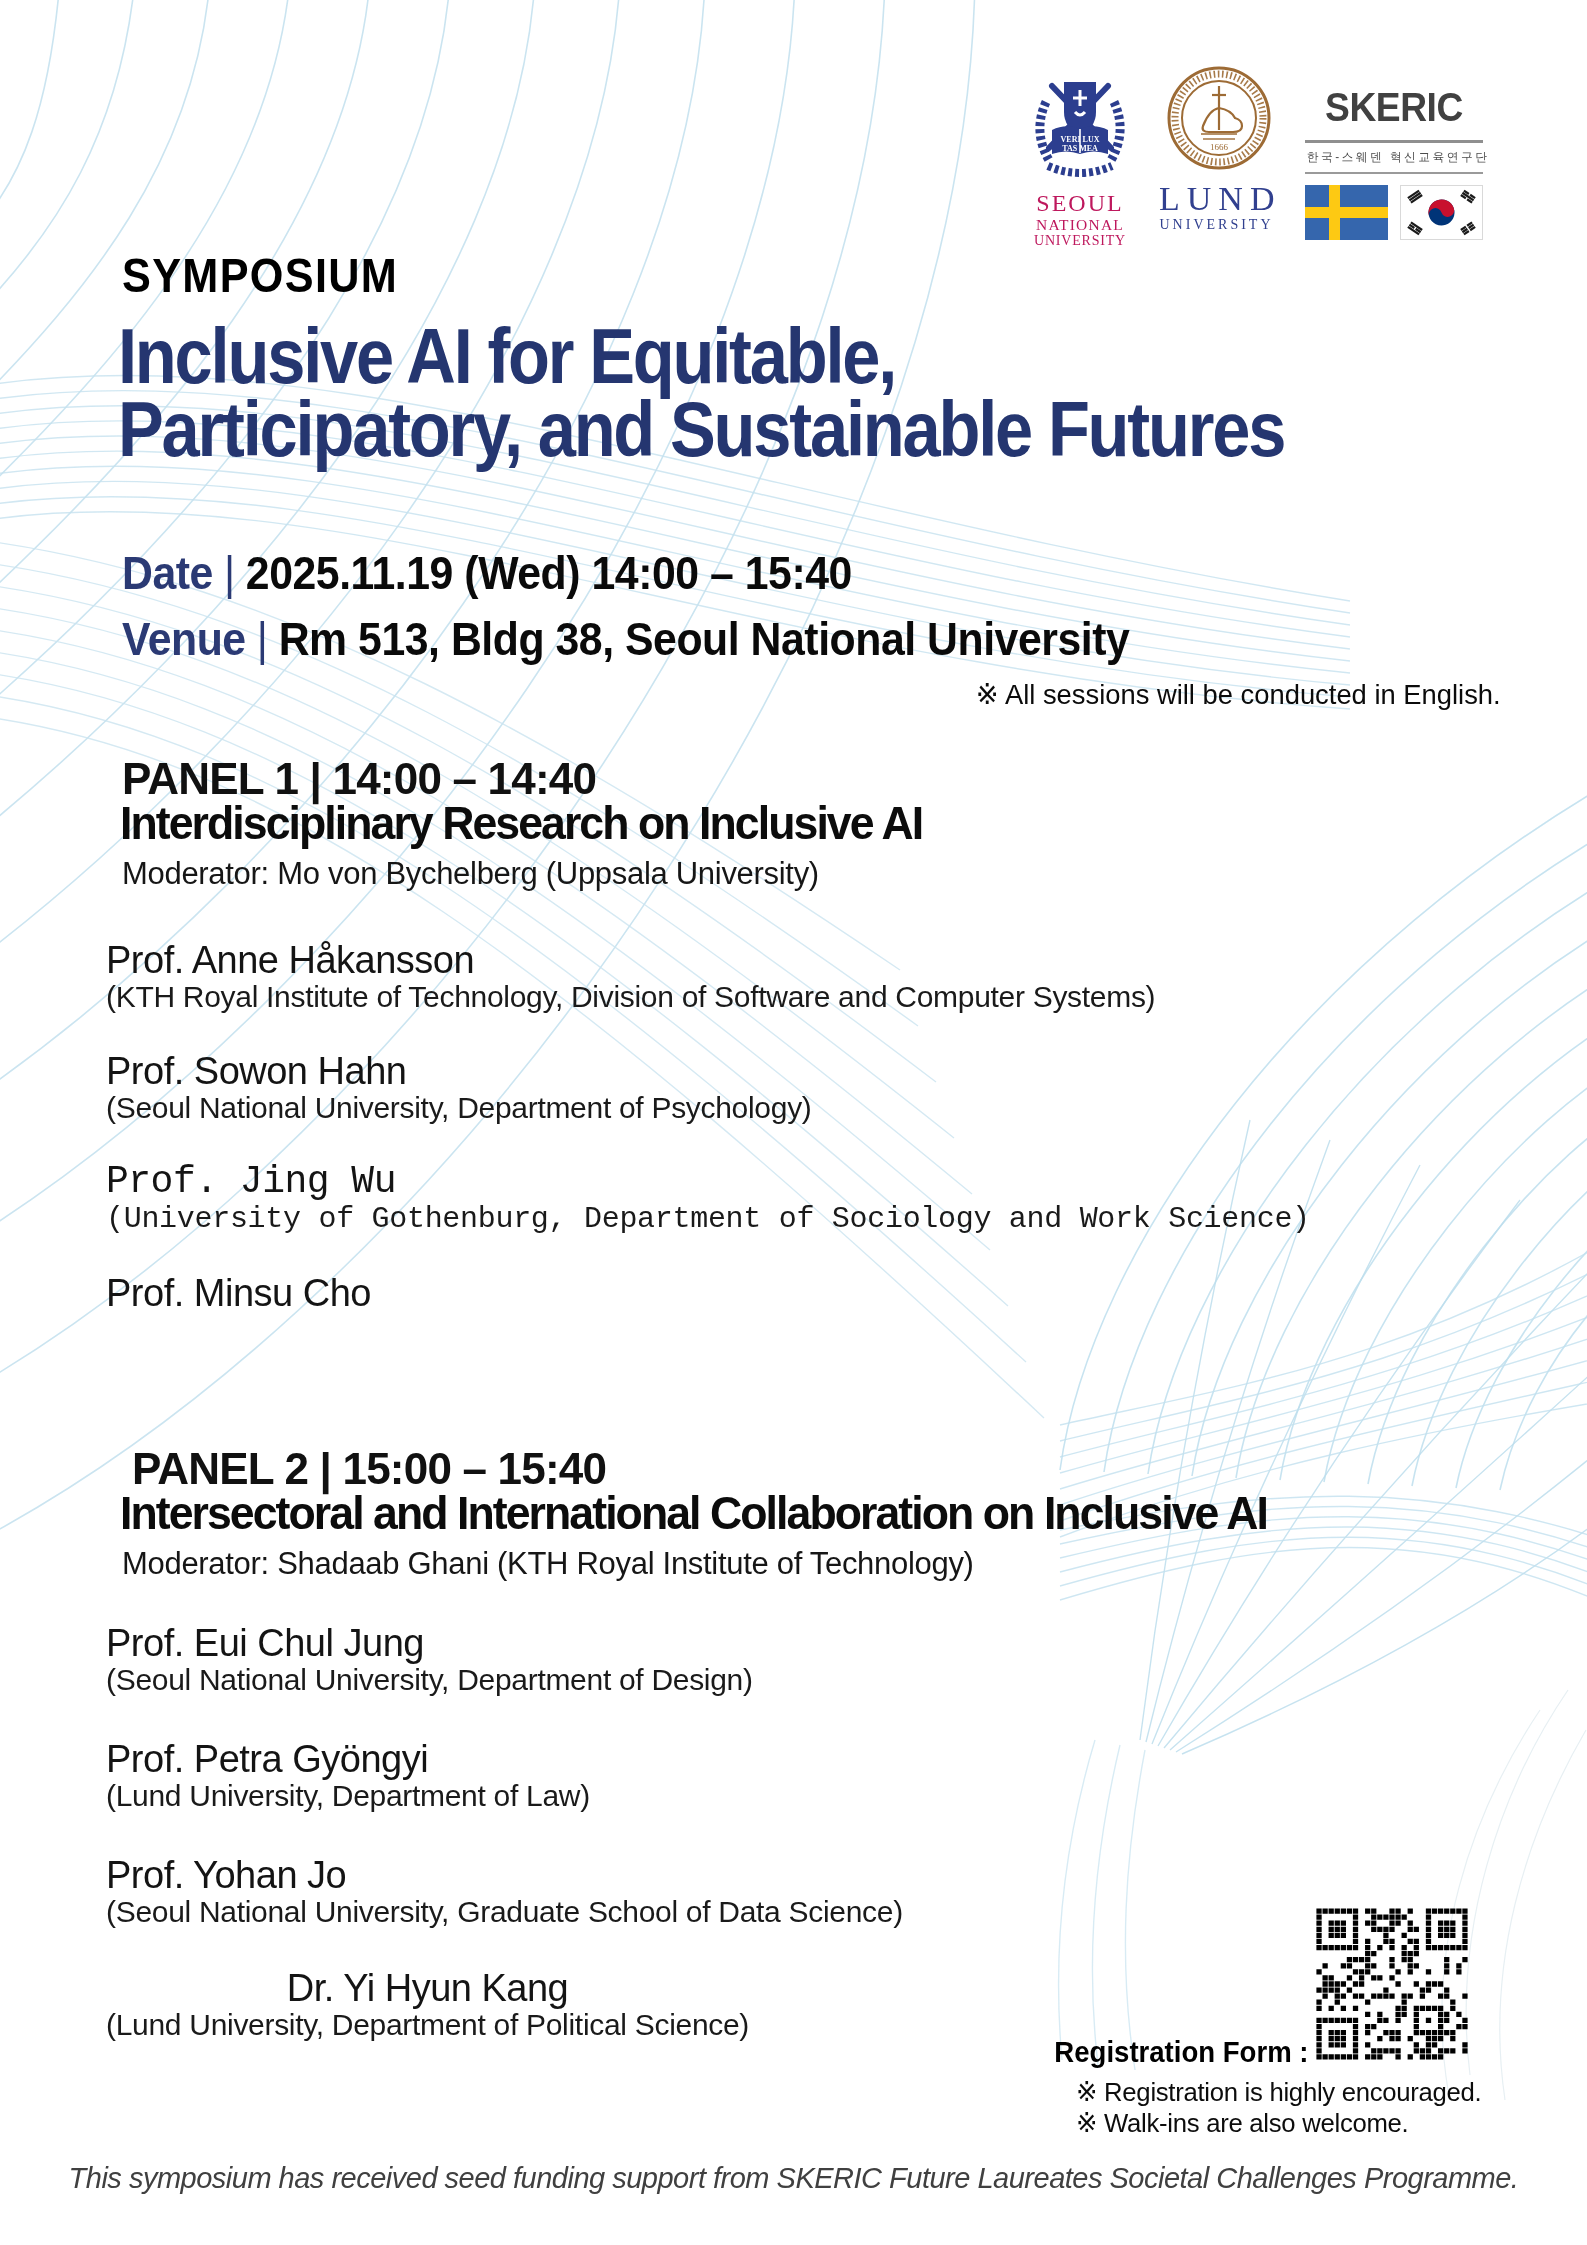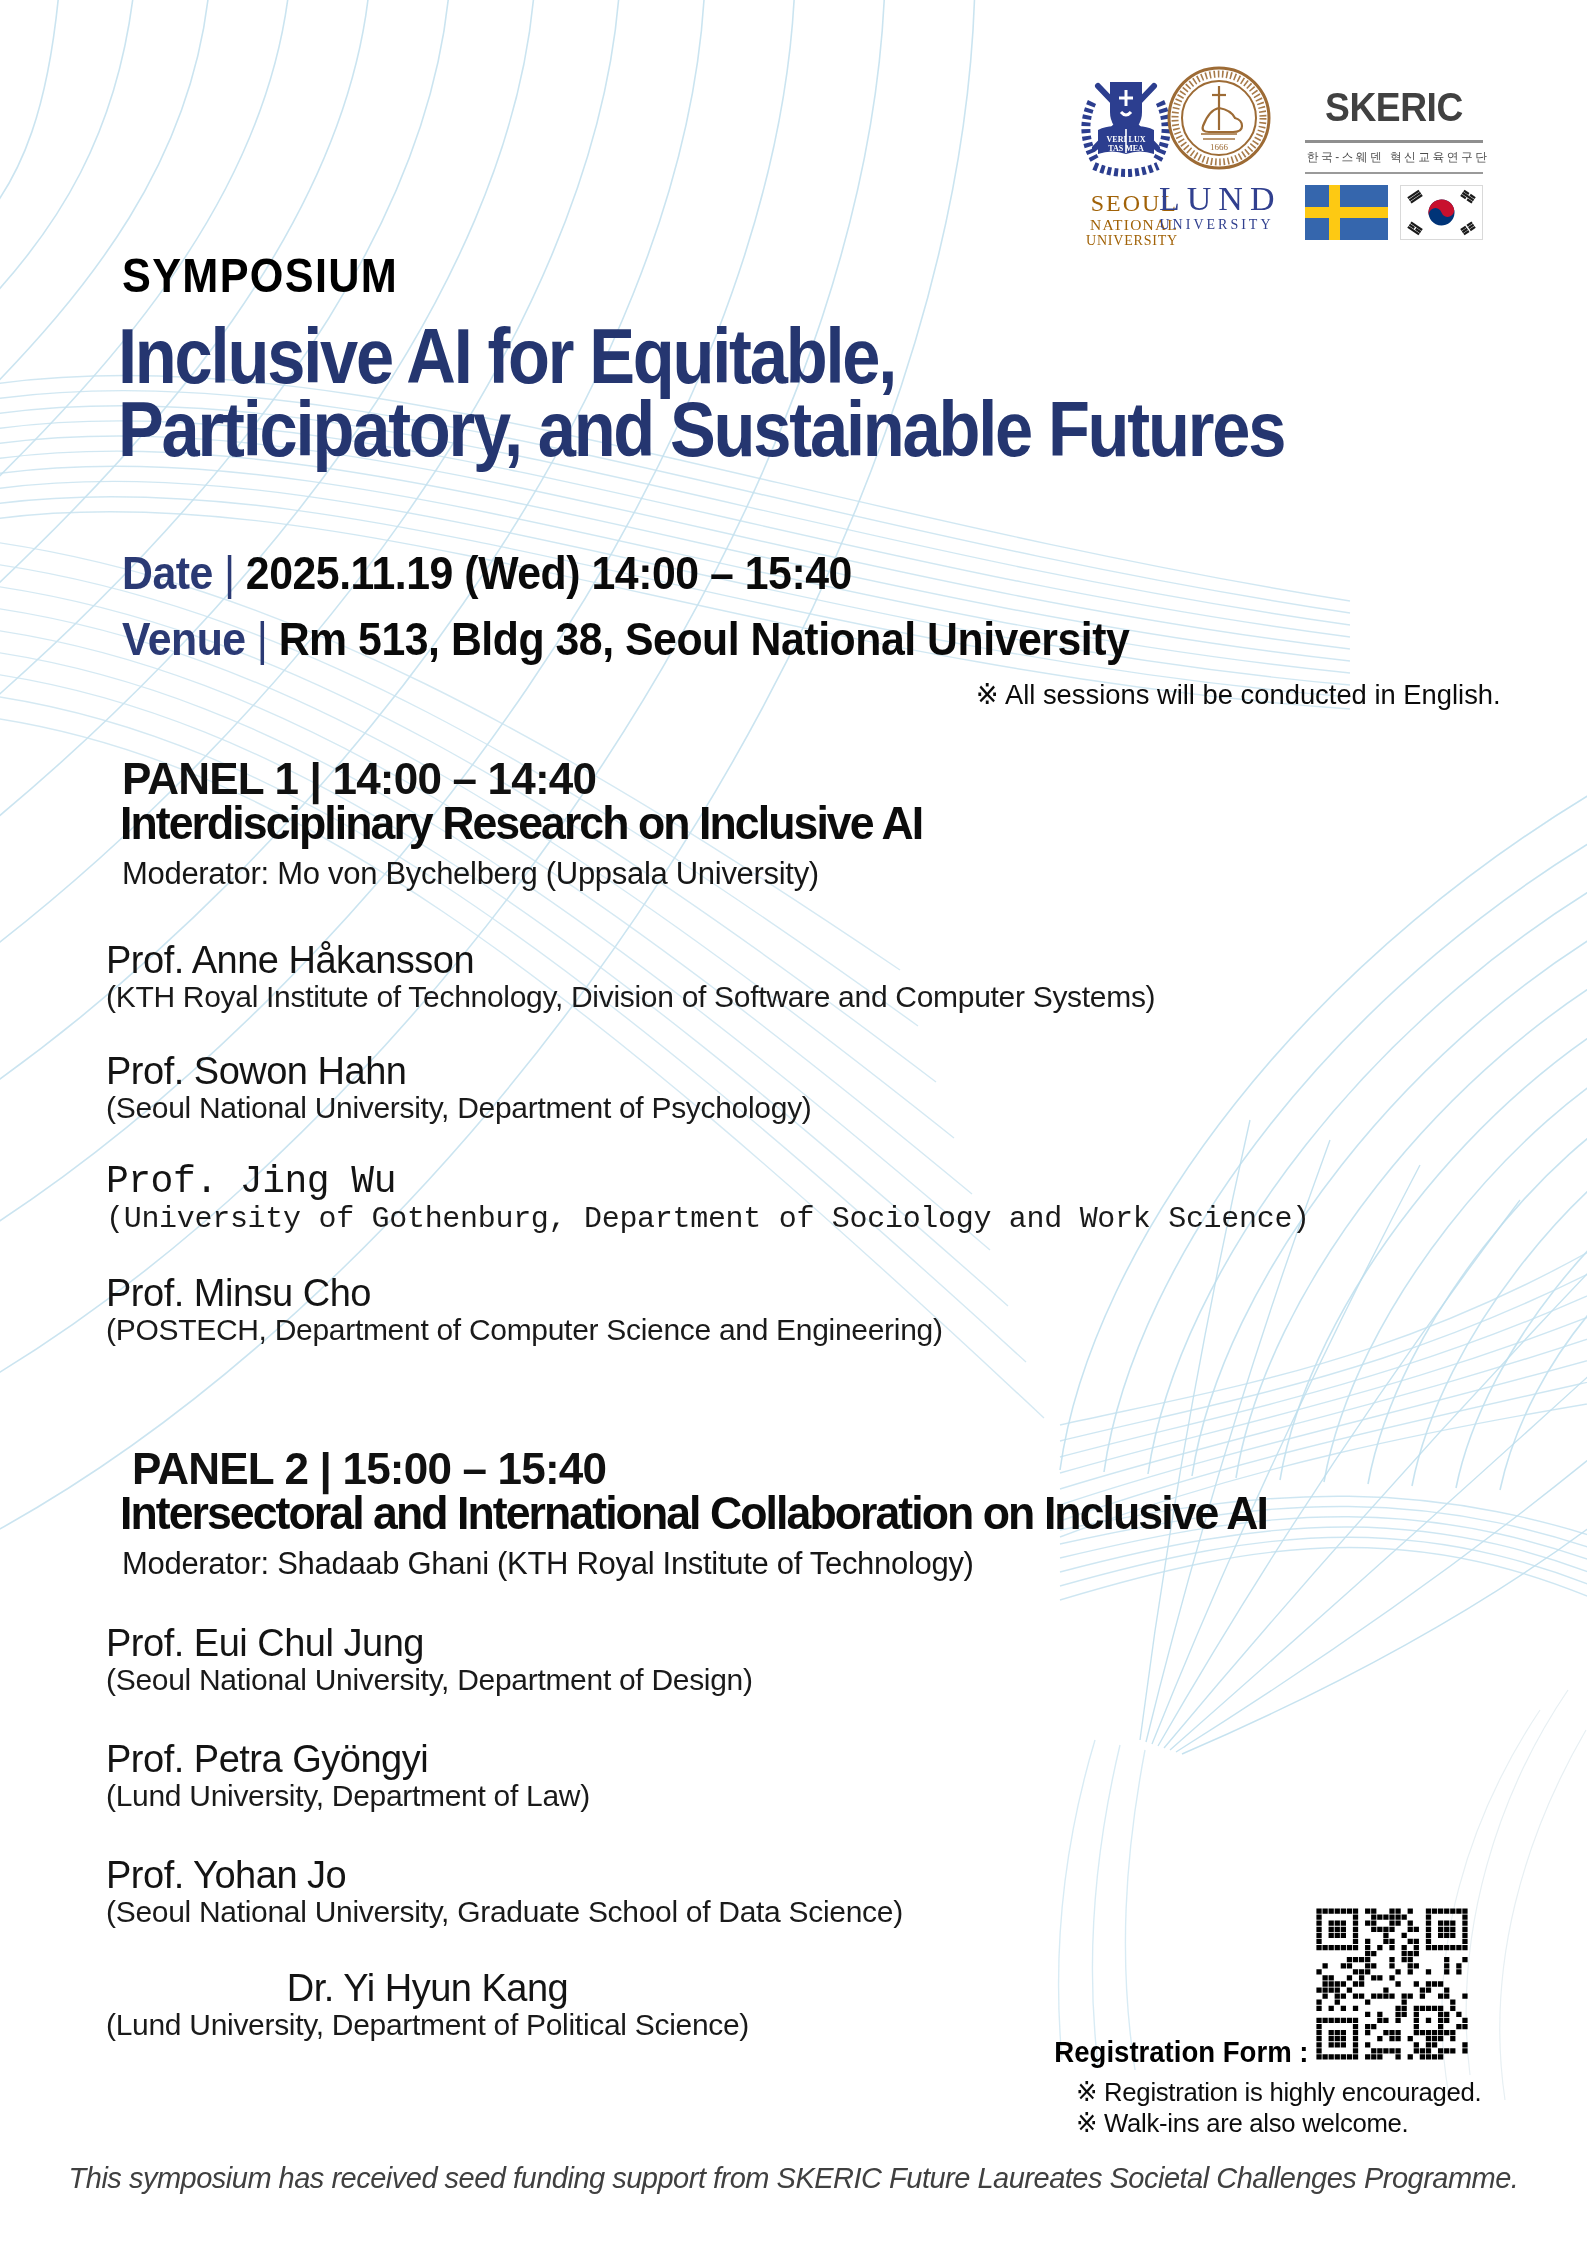--- a/index.html
+++ b/index.html
@@ -34,21 +34,21 @@
   .reg-label{right:279px;top:2036px;font-size:29px;font-weight:700;white-space:nowrap;
     transform:scaleX(.95);transform-origin:right top;color:#000;}
   .reg-note{left:1076px;font-size:26.5px;color:#0c0c0c;white-space:nowrap;letter-spacing:-.3px;
     transform:scaleX(.97);transform-origin:left top;}
   .qr{left:1316px;top:1906px;width:152px;height:156px;}
 
   .footer-text{left:0;top:2162px;width:100%;text-align:center;font-size:29px;font-style:italic;
     letter-spacing:-.5px;color:#404040;white-space:nowrap;}
 
   
-  .snu-block{left:1028px;top:74px;width:104px;text-align:right;color:#a16207;margin-left:46px;}
+  .snu-block{left:1028px;top:74px;width:104px;text-align:center;color:#be185d;}
   .snu-line1{font-family:"Liberation Serif",serif;font-size:24px;letter-spacing:2px;line-height:26px;margin-top:4px;}
   .snu-line2{font-family:"Liberation Serif",serif;font-size:15.5px;letter-spacing:1.2px;line-height:17px;}
   .snu-line3{font-family:"Liberation Serif",serif;font-size:14px;letter-spacing:.8px;line-height:16px;}
   .lund-block{left:1153px;top:64px;width:124px;text-align:center;color:#31408f;}
   .lund-word1{font-family:"Liberation Serif",serif;font-size:34px;letter-spacing:7px;line-height:36px;margin-top:5px;margin-left:6px;}
   .lund-word2{font-family:"Liberation Serif",serif;font-size:14px;letter-spacing:3px;line-height:16px;margin-left:3px;}
   .skeric-block{left:1305px;top:84px;width:178px;text-align:center;}
   .skeric-word{font-size:40px;font-weight:700;color:#414141;letter-spacing:-.5px;transform:scaleX(.93);transform-origin:center top;line-height:46px;}
   .skeric-rule1{margin-top:10px;height:3px;background:#8f8f8f;}
   .skeric-sub{margin-top:6px;font-size:12px;letter-spacing:2.5px;color:#4c4c4c;white-space:nowrap;transform:scaleX(.98);transform-origin:center top;}
@@ -282,21 +282,20 @@
     <div class="abs speaker" style="top:1049px;">
       <div class="name">Prof. Sowon Hahn</div>
       <div class="aff">(Seoul National University, Department of Psychology)</div>
     </div>
     <div class="abs speaker" style="top:1160px;font-family:Liberation Mono, monospace;">
       <div class="name">Prof. Jing Wu</div>
       <div class="aff">(University of Gothenburg, Department of Sociology and Work Science)</div>
     </div>
     <div class="abs speaker" style="top:1271px;">
       <div class="name">Prof. Minsu Cho</div>
-      <div class="aff">(POSTECH, Department of Computer Science and Engineering)</div>
     </div>
 
     <div class="abs panel-label" style="left:132px;top:1444px;">PANEL 2 | 15:00 – 15:40</div>
     <div class="abs panel-title" style="left:120px;top:1486px;">Intersectoral and International Collaboration on Inclusive AI</div>
     <div class="abs moderator" style="left:122px;top:1546px;">Moderator: Shadaab Ghani (KTH Royal Institute of Technology)</div>
 
     <div class="abs speaker" style="top:1737px;">
       <div class="name">Prof. Petra Gyöngyi</div>
       <div class="aff">(Lund University, Department of Law)</div>
     </div>

